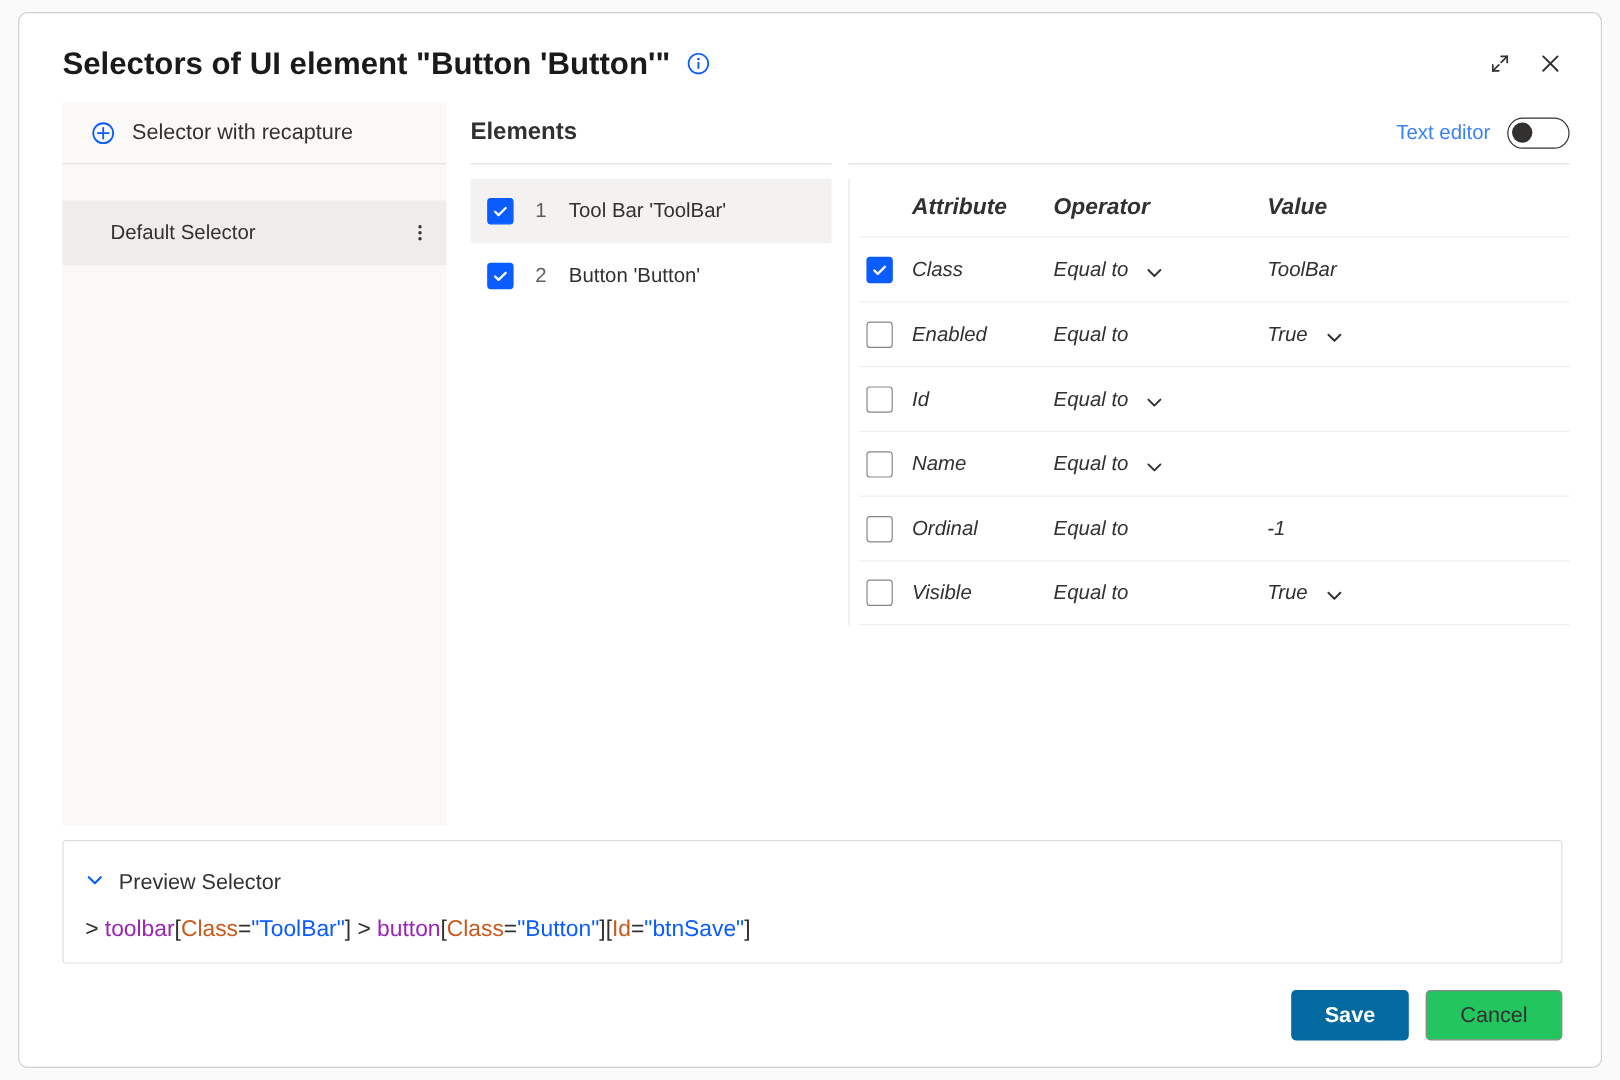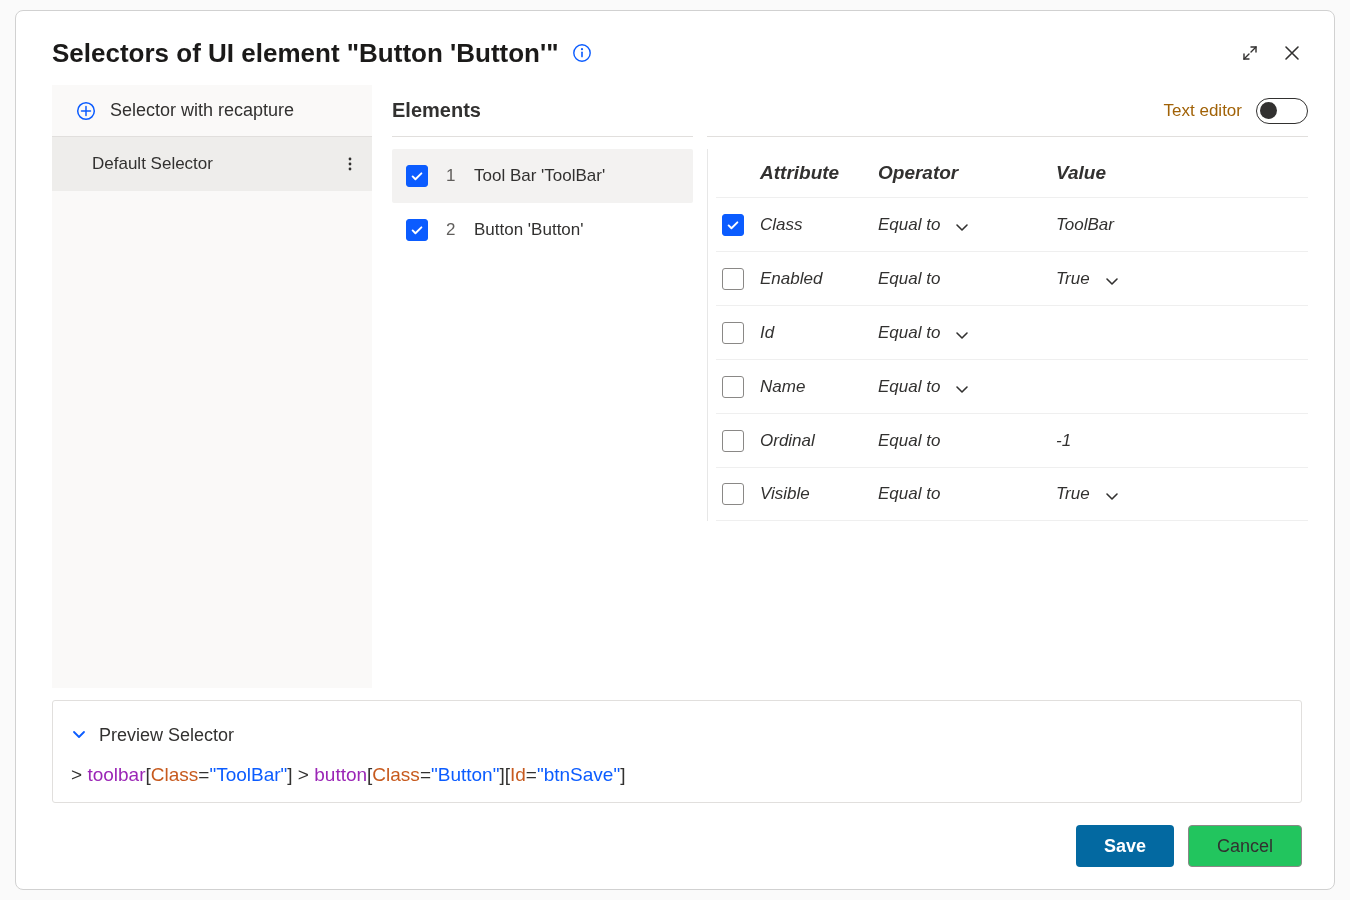--- a/index.html
+++ b/index.html
@@ -51,20 +51,21 @@
     overflow: hidden;
     padding: 0 0 0 0;
   }
   
   .sidebar {
     width: 320px;
     background: #faf9f8;
     display: flex;
     flex-direction: column;
     margin-left: 36px;
+    gap: 30px;
   }
   .sidebar-header {
     display: flex;
     align-items: center;
     height: 52px;
     padding: 0 16px 0 24px;
     border-bottom: 1px solid #e1dfdd;
     cursor: pointer;
   }
   .sidebar-header .plus-icon {
@@ -159,21 +160,21 @@
   }
   .text-editor-row {
     display: flex;
     align-items: center;
     height: 52px;
     justify-content: flex-end;
     border-bottom: 1px solid #e1dfdd;
   }
   .text-editor-label {
     font-size: 17px;
-    color: #a16207;
+    color: #3b82f6;
     margin-right: 14px;
   }
   .toggle {
     width: 52px; height: 26px;
     border: 1.5px solid #323130;
     border-radius: 13px;
     position: relative;
     cursor: pointer;
     background: #fff;
   }

